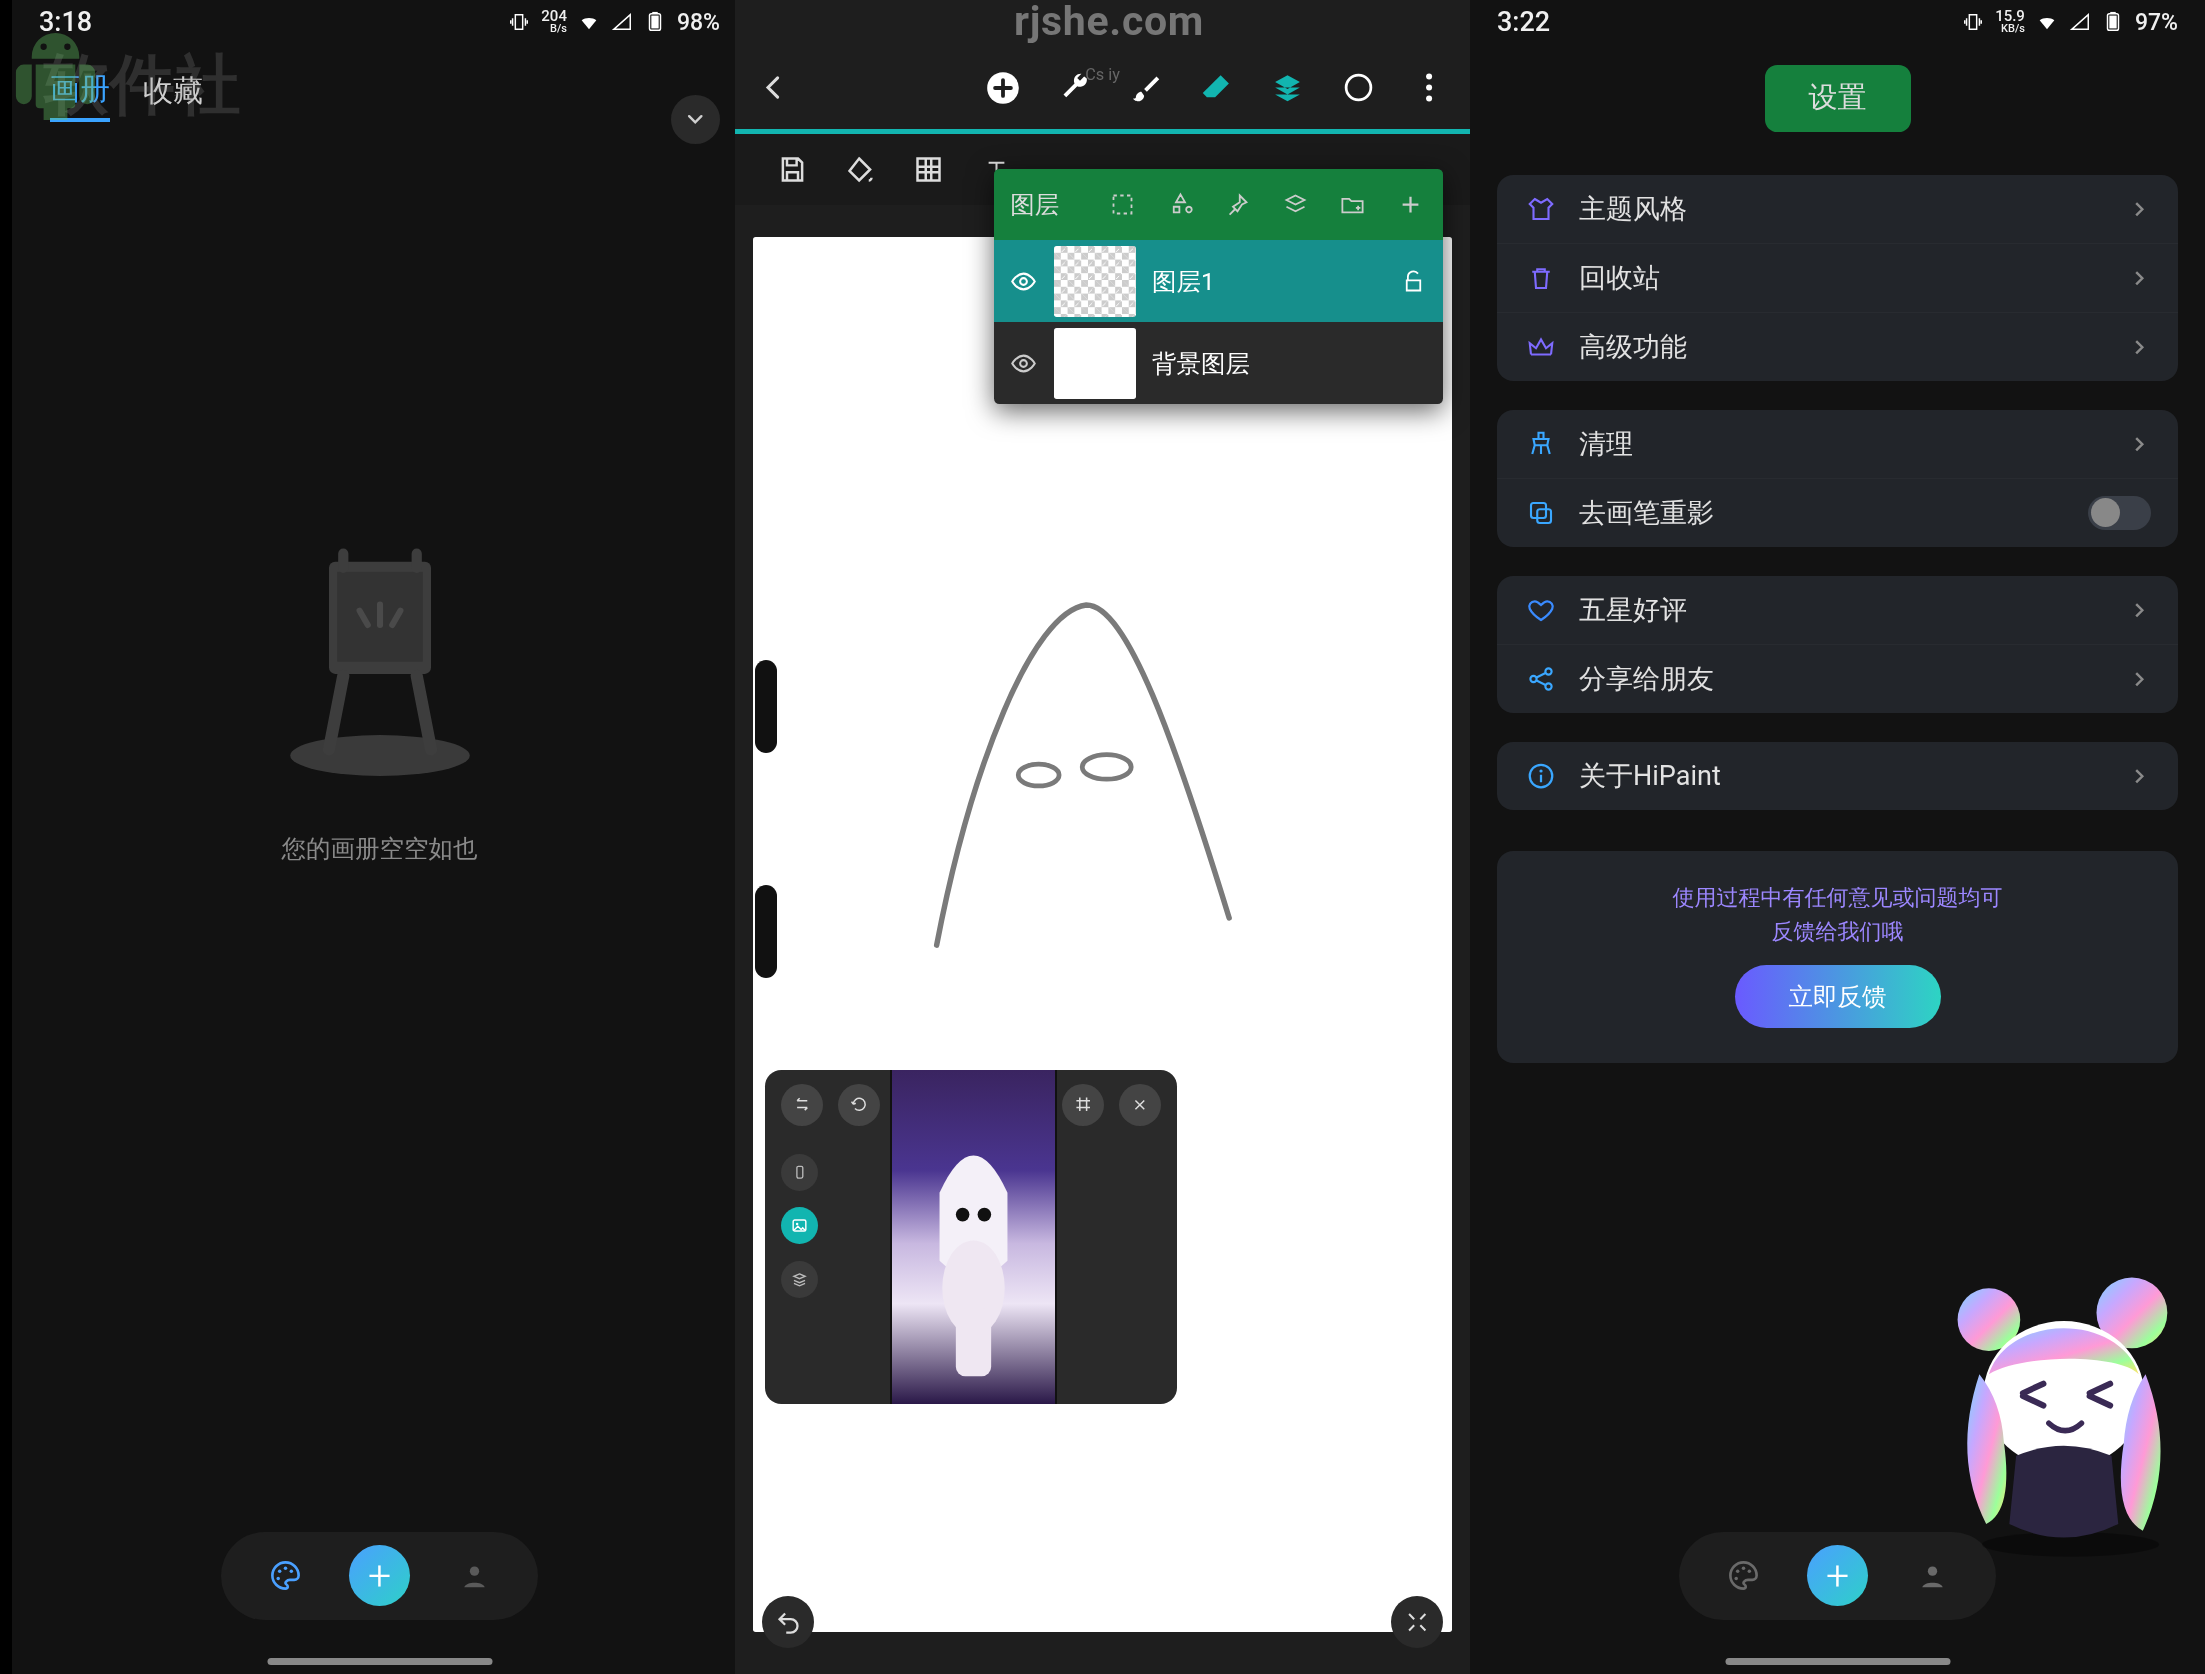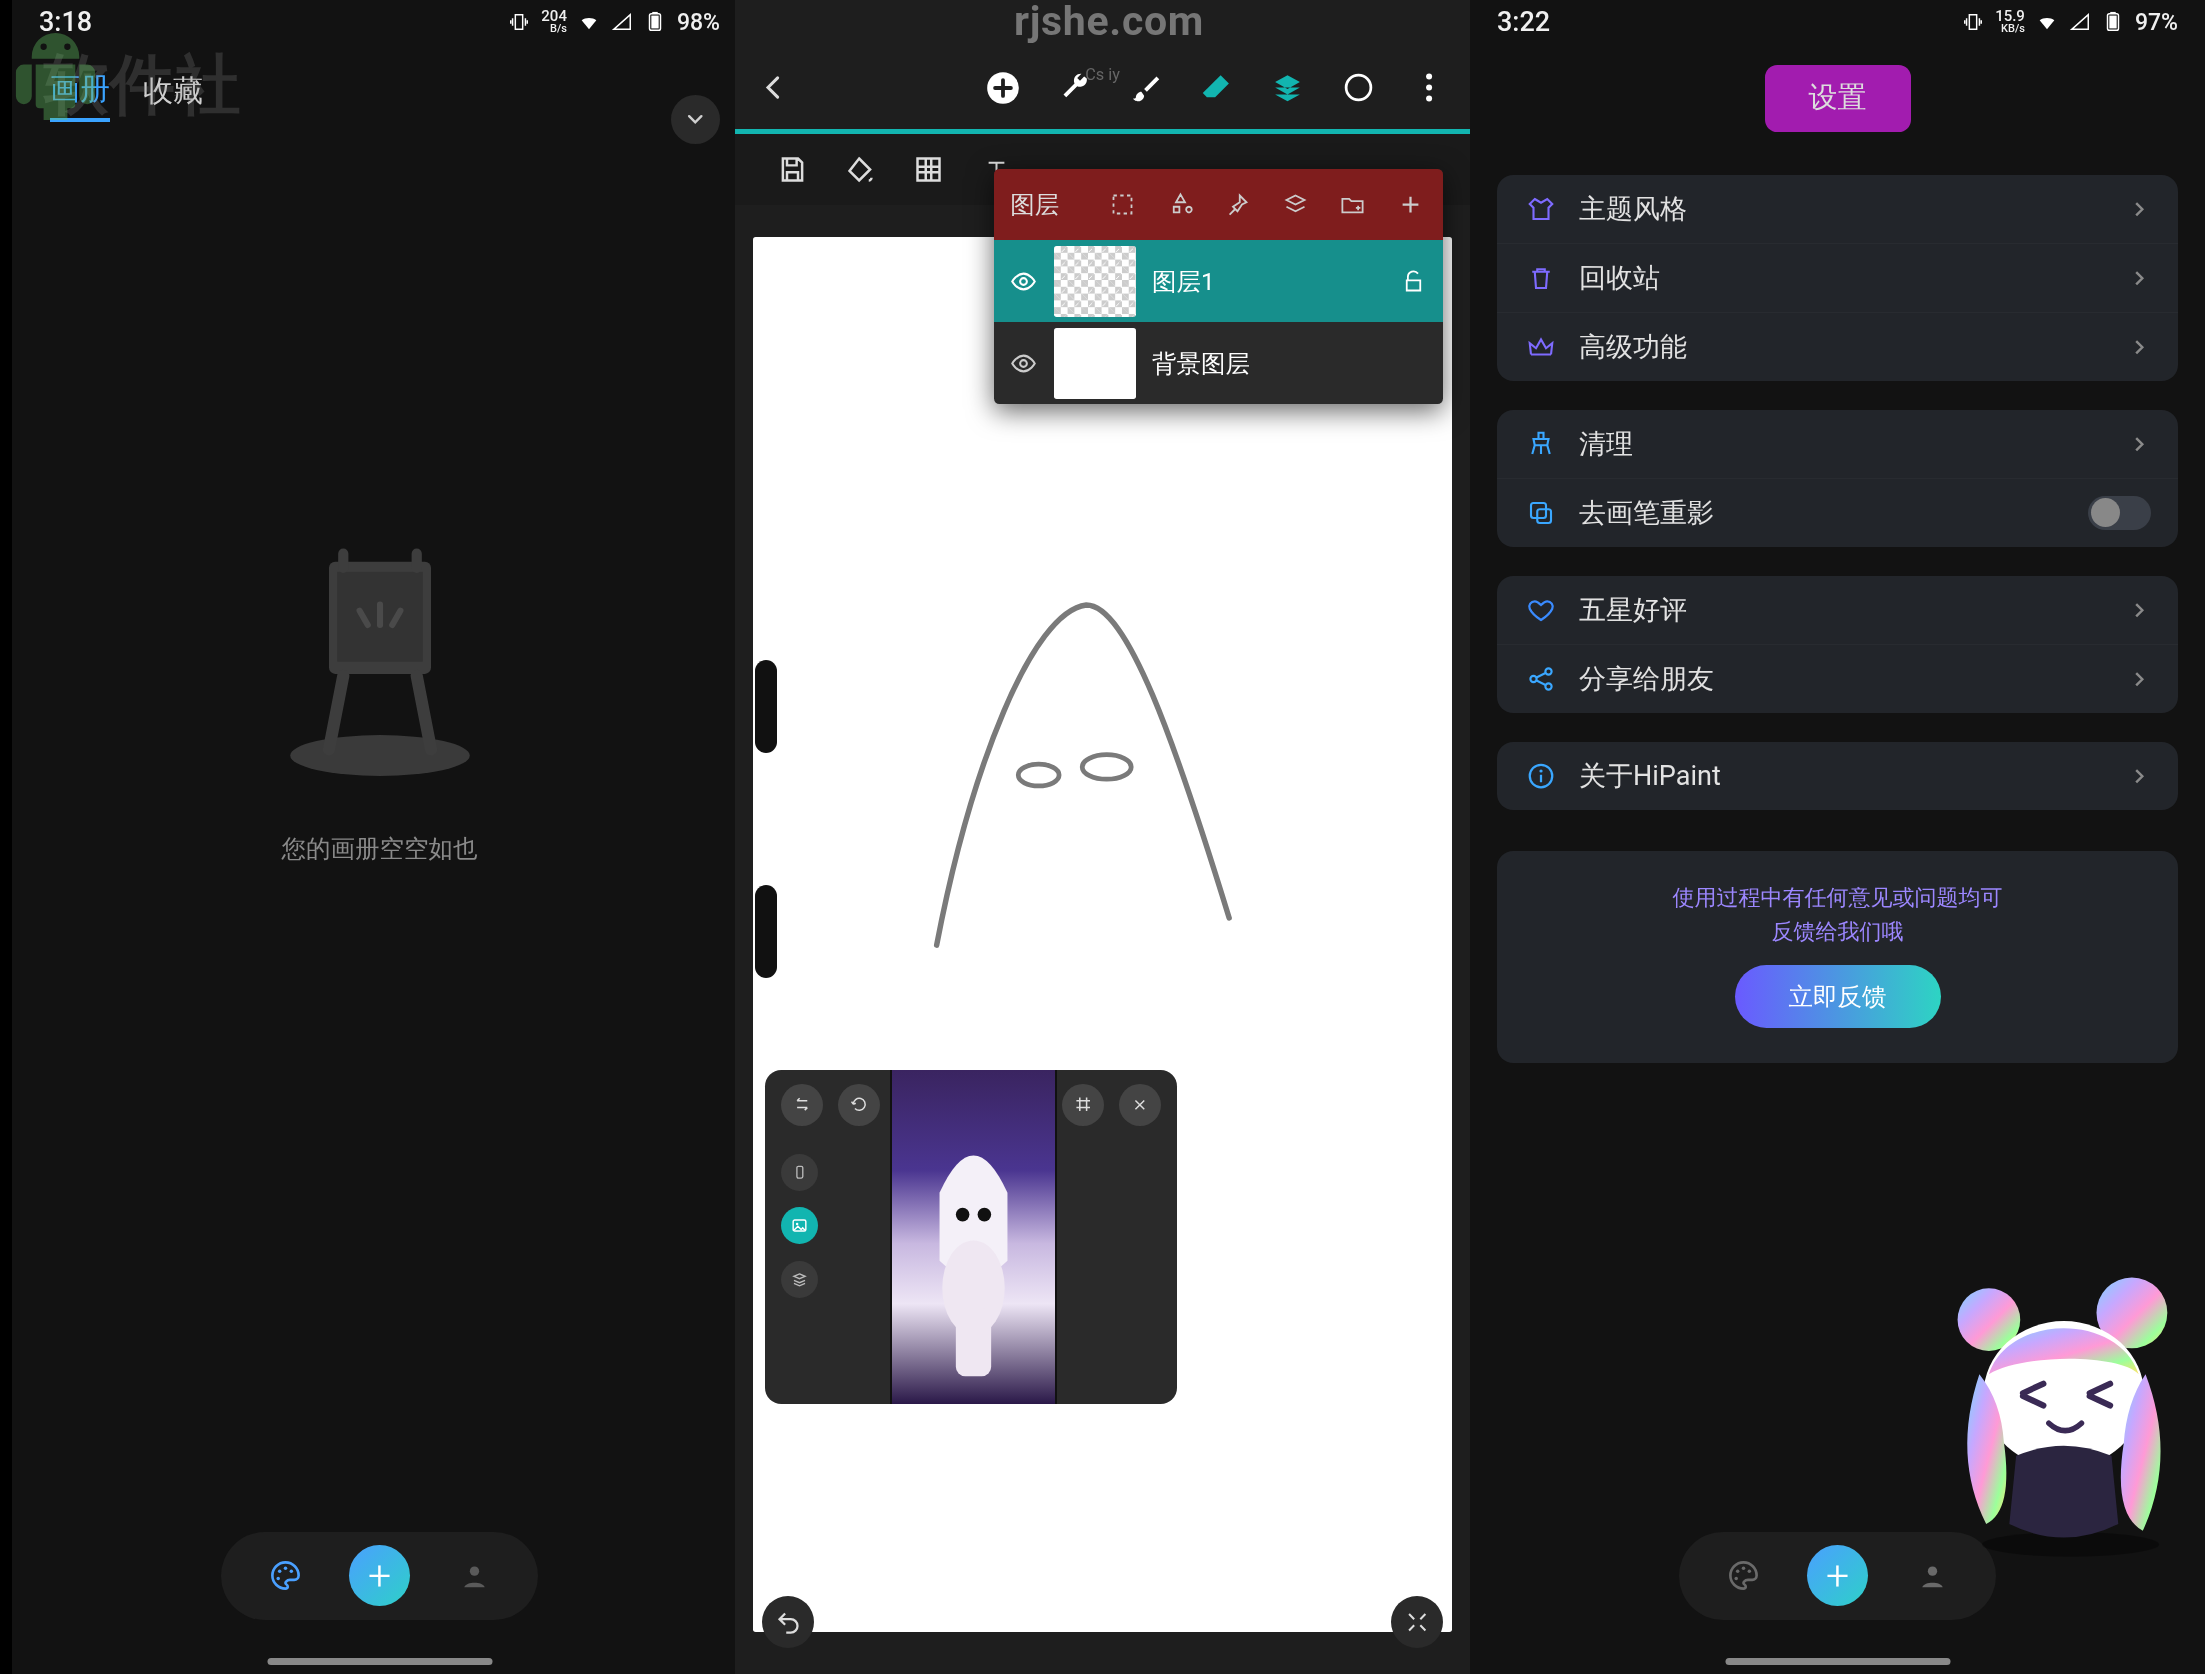--- a/index.html
+++ b/index.html
@@ -34,21 +34,21 @@
   
   .p2-top{height:82px;display:flex;align-items:center;justify-content:space-between;padding:0 22px;margin-top:13.6px;}
   .p2-top .left svg{width:33px;height:33px;}
   .p2-top .tools{display:flex;align-items:center;gap:33px;}
   .p2-top .tools .tbtn{width:38px;height:38px;display:flex;align-items:center;justify-content:center;color:#fff;}
   .p2-top .tools .active{color:#12b5b0;}
   .accentbar{height:5.4px;background:#12b5b0;margin:0 0 0 0;}
   .p2-secrow{height:71px;display:flex;align-items:center;gap:30px;padding:0 38px;background:#1a1a1a;}
   .p2-secrow .sbtn{width:38px;height:38px;display:flex;align-items:center;justify-content:center;color:#d8d8d8;}
   .layers-panel{position:absolute;top:169px;left:259px;width:449px;background:#2a2a2a;border-radius:5.4px;box-shadow:0 6.8px 27px rgba(0,0,0,.6);overflow:hidden;z-index:30;}
-  .lp-head{display:flex;align-items:center;gap:24.5px;height:71px;padding:0 16.3px;color:#ddd;background:#7f1d1d;}
+  .lp-head{display:flex;align-items:center;gap:24.5px;height:71px;padding:0 16.3px;color:#ddd;background:#15803d;}
   .lp-head .title{font-size:24.5px;flex:1;}
   .lp-head .hbtn{width:33px;height:33px;display:flex;align-items:center;justify-content:center;}
   .lp-row{display:flex;align-items:center;height:82px;padding:0 16.3px;gap:16.3px;}
   .lp-row.sel{background:#168f8c;}
   .lp-row .eye{width:27px;height:27px;}
   .lp-row .thumb{width:82px;height:71px;border-radius:2.7px;background:#fff;background-image:linear-gradient(45deg,#ccc 25%,transparent 25%),linear-gradient(-45deg,#ccc 25%,transparent 25%),linear-gradient(45deg,transparent 75%,#ccc 75%),linear-gradient(-45deg,transparent 75%,#ccc 75%);background-size:13.6px 13.6px;background-position:0 0,0 6.8px,6.8px -6.8px,-6.8px 0;}
   .lp-row .thumb.solid{background:#fff;}
   .lp-row .lname{flex:1;font-size:24.5px;color:#fff;}
   .lp-row .lock{width:27px;height:27px;}
   .canvas-area{position:absolute;left:17.7px;right:17.7px;top:237px;bottom:42px;background:#fff;border-radius:2.7px;overflow:hidden;}
@@ -62,21 +62,21 @@
   .ref-panel .rtop-right{position:absolute;top:13.6px;right:16.3px;display:flex;gap:15px;}
   .ref-panel .sidecol{position:absolute;left:16.3px;top:84px;display:flex;flex-direction:column;gap:16.3px;}
   .sbtn2{width:37px;height:37px;border-radius:50%;background:#3a3a3a;display:flex;align-items:center;justify-content:center;color:#bbb;}
   .sbtn2.active{background:#12b5b0;color:#fff;}
   .ref-img{position:absolute;left:125px;top:0;bottom:0;width:163px;background:linear-gradient(180deg,#3a2460 0%,#4a3590 30%,#c8b8e0 52%,#ede5f5 70%,#2a1848 100%);border-left:2.7px solid #111;border-right:2.7px solid #111;}
   .corner-btn{position:absolute;width:52px;height:52px;border-radius:50%;background:#2a2a2a;display:flex;align-items:center;justify-content:center;color:#ddd;}
   .undo-btn{left:27px;bottom:26px;}
   .collapse-btn{right:27px;bottom:26px;}
   
   .p3-title{position:relative;height:95px;display:flex;align-items:center;justify-content:center;margin-top:6.8px;}
-  .p3-title .chip{background:#a21caf;padding:13.6px 44px;border-radius:12.3px;font-size:29px;color:#ddd;}
+  .p3-title .chip{background:#15803d;padding:13.6px 44px;border-radius:12.3px;font-size:29px;color:#ddd;}
   .section{margin:29px 27px 0;background:#22252a;border-radius:16.3px;overflow:hidden;}
   .row{display:flex;align-items:center;height:68px;padding:0 27px;gap:22px;}
   .row+.row{border-top:0.7px solid rgba(255,255,255,.03);}
   .ricon{width:33px;height:33px;display:flex;align-items:center;justify-content:center;color:#6aa8ff;}
   .ricon.heart{color:#3a8bff;}
   .rlabel{flex:1;font-size:27px;color:#e2e2e2;}
   .chev{width:24.5px;height:24.5px;color:#8a8a8a;}
   .toggle{width:63px;height:34px;border-radius:680px;background:#3a3f48;position:relative;}
   .toggle .knob{position:absolute;top:2.7px;width:29px;height:29px;border-radius:50%;background:#888;}
   .toggle.on{background:linear-gradient(90deg,#3a8bff,#2dd4c3);}

